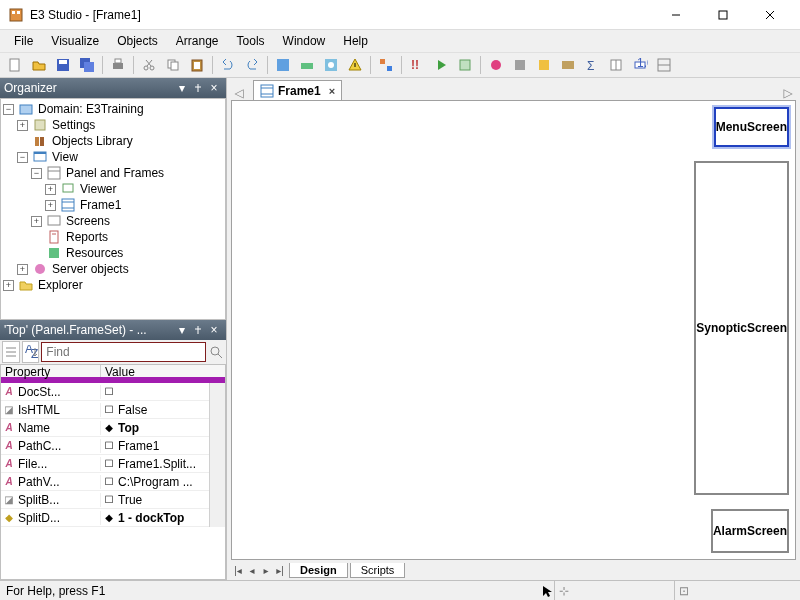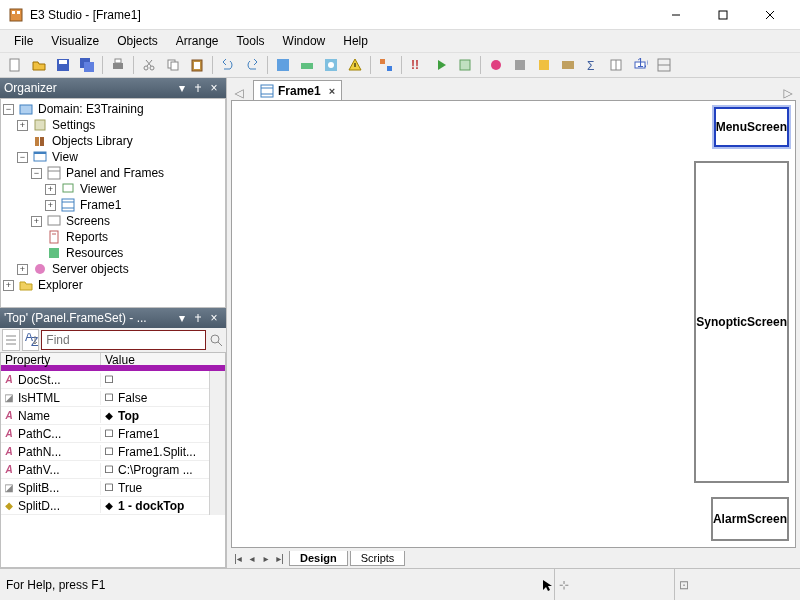--- a/index.html
+++ b/index.html
@@ -75,21 +75,21 @@
 .hsplit { height: 6px; background: repeating-linear-gradient(90deg,#888 0,#888 2px,#bbb 2px,#bbb 4px); border-top:1px solid #666; border-bottom:1px solid #666; }
 .menu-f { height: 40px; }
 .syn-f { flex: 1; }
 .alarm-f { height: 44px; }
 .bottomtabs { height: 20px; display: flex; align-items: center; padding: 0 4px; background: #f0f0f0; }
 .bottomtabs .tnav { width: 14px; text-align: center; font-size: 10px; color: #555; }
 .bottomtabs .btab { padding: 1px 10px; border: 1px solid #a0a0a0; border-top: none; background: #fff; margin-left: 2px; font-size: 11px; }
 .bottomtabs .btab.active { font-weight: bold; }
 
 
-.statusbar { height: 32px; background: #f0f0f0; border-top: 1px solid #c0c0c0; display: flex; align-items: center; padding: 0 6px; }
+.statusbar { height: 20px; background: #f0f0f0; border-top: 1px solid #c0c0c0; display: flex; align-items: center; padding: 0 6px; }
 .statusbar .s1 { flex: 1; }
 .statusbar .scell { width: 120px; border-left: 1px solid #c0c0c0; height: 100%; display: flex; align-items: center; padding-left: 4px; color: #888; }
 
 svg { display: block; }
 </style>
 </head>
 <body>
 
 <div class="titlebar">
   <span class="icon">
@@ -499,21 +499,21 @@
                   <span>PathC...</span>
                 </div>
                 <div class="c2">
                   <span class="pi">☐</span>
                   <span>Frame1</span>
                 </div>
               </div>
               <div class="pg-row">
                 <div class="c1">
                   <span class="pi pi-a">A</span>
-                  <span>PathN...</span>
+                  <span>File...</span>
                 </div>
                 <div class="c2">
                   <span class="pi">☐</span>
                   <span>Frame1.Split...</span>
                 </div>
               </div>
               <div class="pg-row">
                 <div class="c1">
                   <span class="pi pi-a">A</span>
                   <span>PathV...</span>

